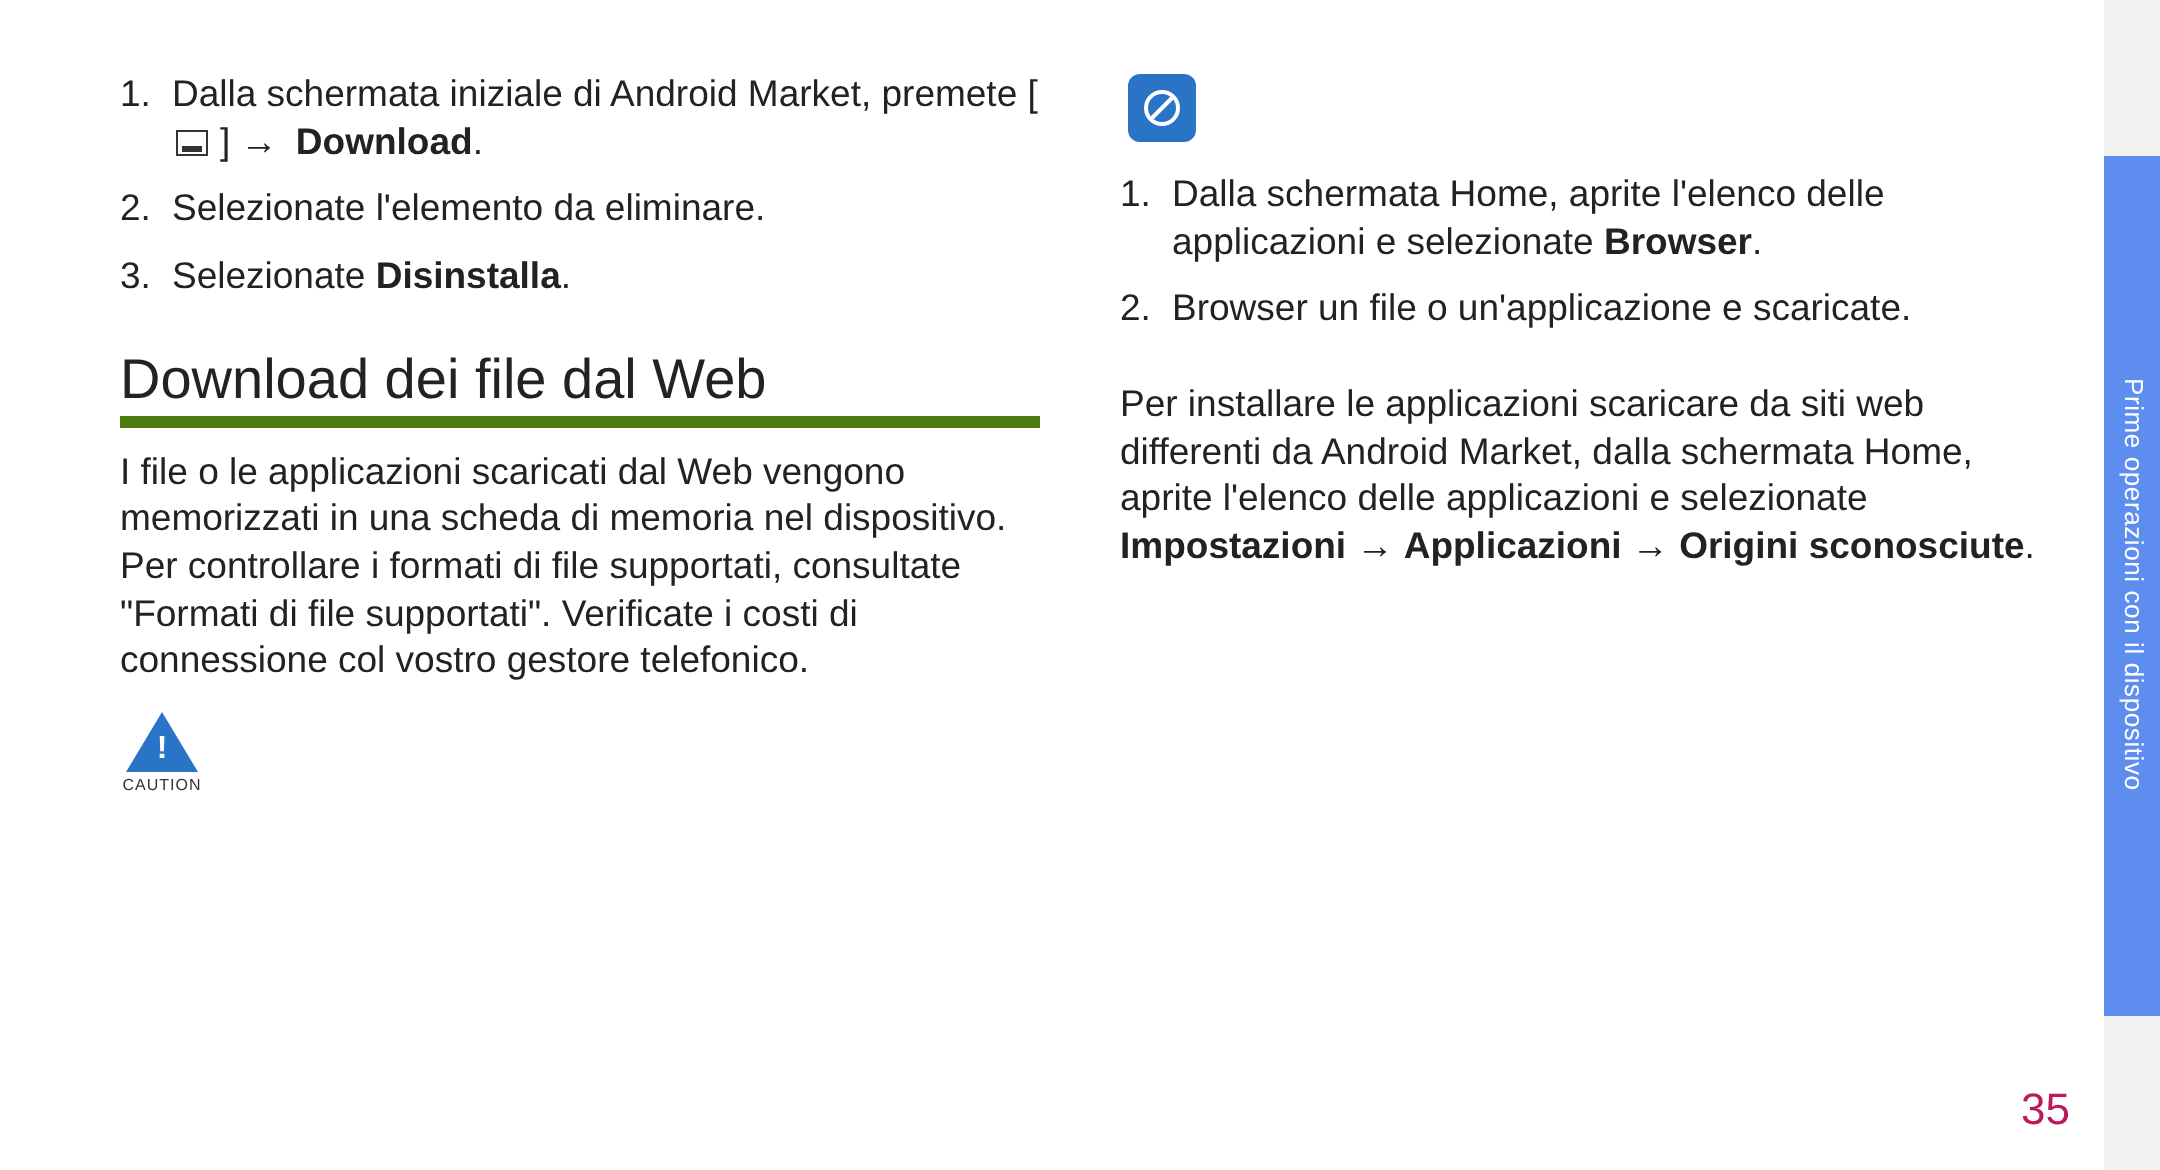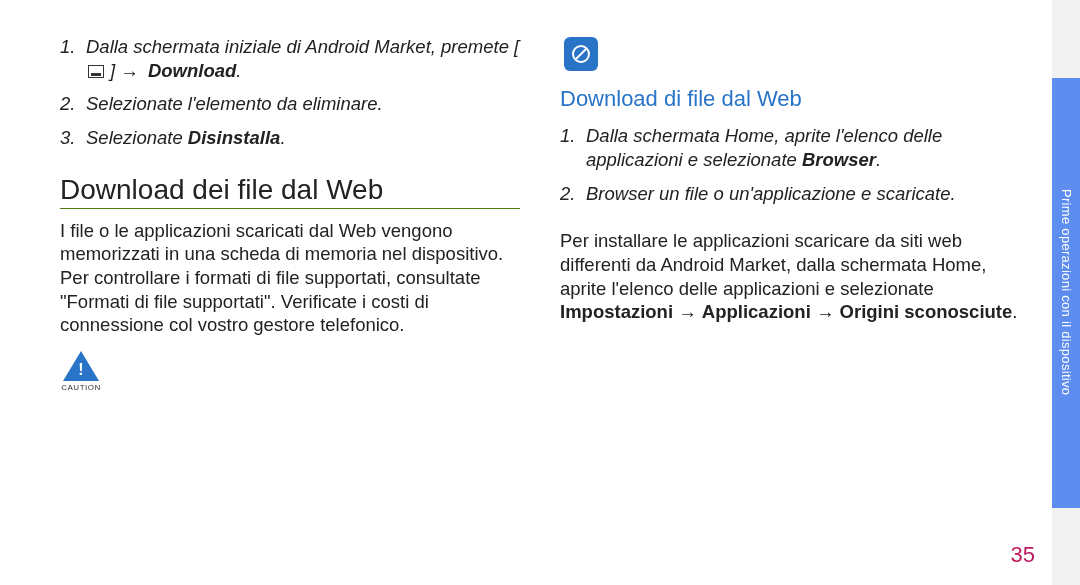--- a/index.html
+++ b/index.html
@@ -24,35 +24,34 @@
     .h2-blue {
       color: #2a74c8;
       font-size: 22px;
       font-weight: 400;
       margin-bottom: 11px;
     }
     .h1-black {
       color: #222;
       font-size: 28px;
       font-weight: 300;
-      border-bottom: 1px solid #4d7c0f;
+      border-bottom: 6px solid #4d7c0f;
       padding-bottom: 0px;
       margin-top: 22px;
       margin-bottom: 10px;
     }
     ol {
       list-style: none;
       counter-reset: item;
     }
     ol > li {
       counter-increment: item;
       position: relative;
       padding-left: 26px;
       margin-bottom: 10px;
-      font-style: italic;
     }
     ol > li::before {
       content: counter(item) ".";
       position: absolute;
       left: 0;
       top: 0;
     }
     .bold { font-weight: 600; }
     .menu-icon {
       display: inline-block;
@@ -185,21 +184,20 @@
       <div class="callout-icon">
         <div class="note-box">
           <svg width="20" height="20" viewBox="0 0 20 20">
               <circle cx="10" cy="10" r="8" fill="none" stroke="#fff" stroke-width="2"></circle>
               <line x1="5" y1="15" x2="15" y2="5" stroke="#fff" stroke-width="2"></line>
             </svg>
         </div>
       </div>
     </div>
 
-    <div class="h2-blue">Download di file dal Web</div>
     <ol>
       <li>
         <span>Dalla schermata Home, aprite l'elenco delle applicazioni e selezionate </span><span class="bold">Browser</span><span>.</span>
       </li>
       <li><span>Browser un file o un'applicazione e scaricate.</span></li>
     </ol>
 
     <div class="para after-list">
       <span>Per installare le applicazioni scaricare da siti web differenti da Android Market, dalla schermata Home, aprite l'elenco delle applicazioni e selezionate </span><span class="bold">Impostazioni</span><span> → </span><span class="bold">Applicazioni</span><span> → </span><span class="bold">Origini sconosciute</span><span>.</span>
     </div>

